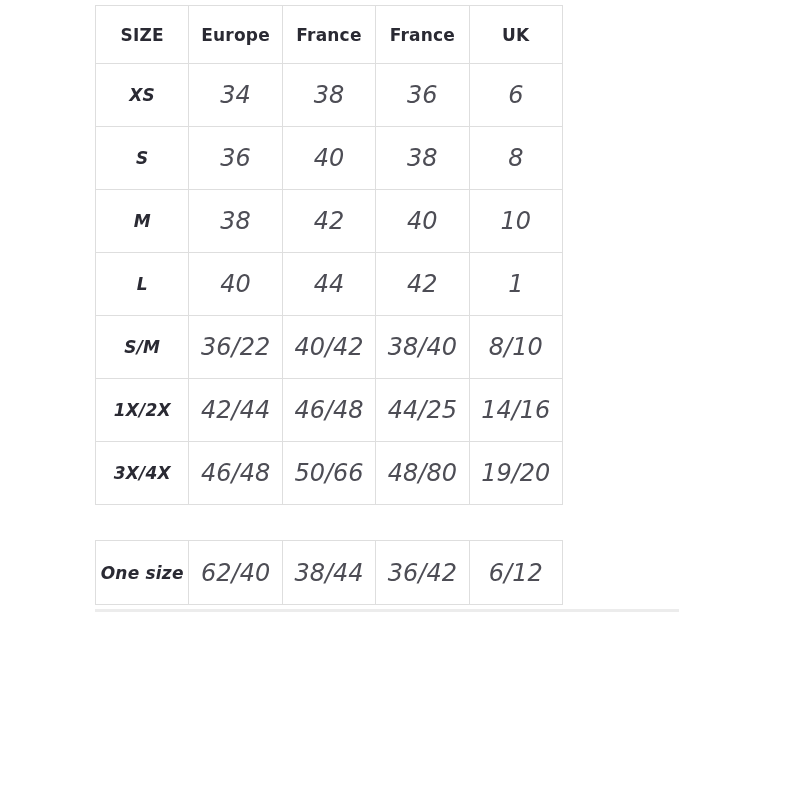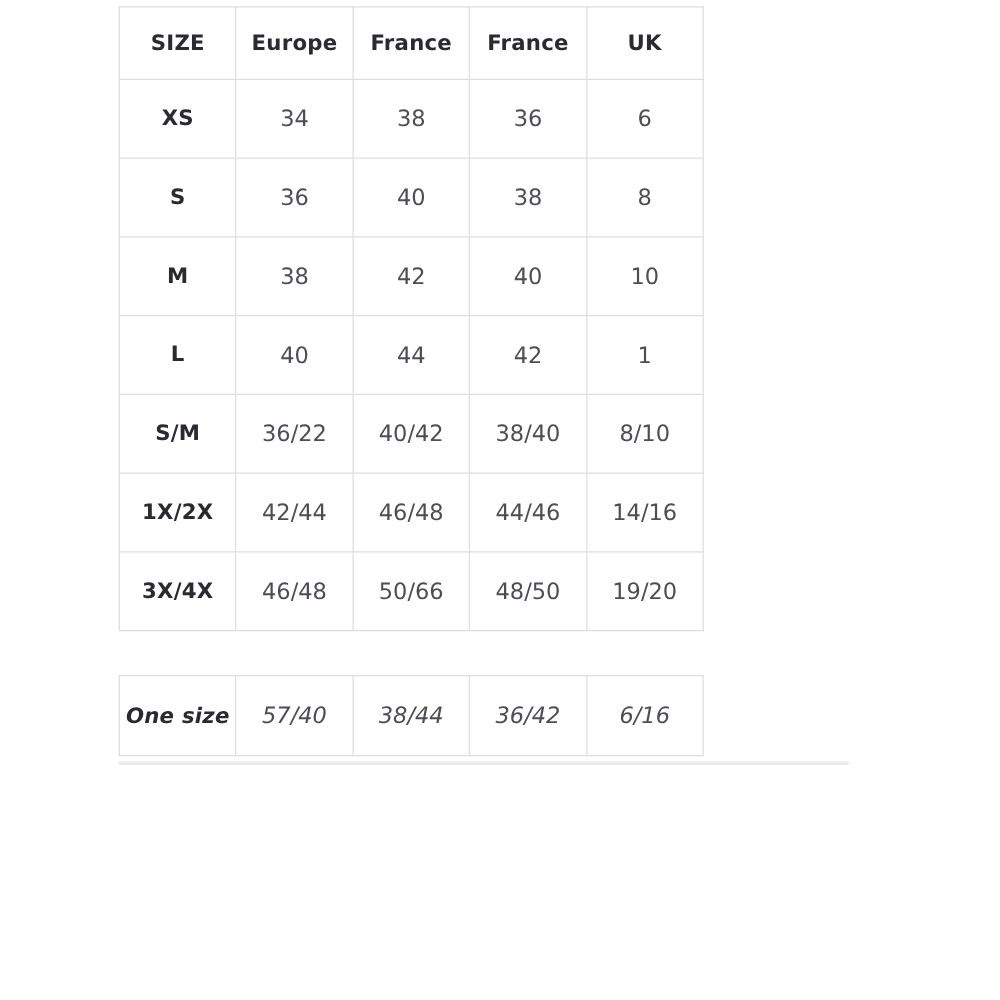--- a/index.html
+++ b/index.html
@@ -17,27 +17,27 @@
   }
   .page{padding:5px 0 0 95px;}
   table.size-table{
     border-collapse:collapse;table-layout:fixed;width:468px;background:var(--bg);
   }
   table.size-table th,table.size-table td{
     border:1px solid var(--border);
     text-align:center;vertical-align:middle;padding:0;overflow:hidden;
   }
   table.size-table thead tr{height:58px;}
-  table.size-table.main tbody tr{height:63px;}
+  table.size-table.main tbody tr{height:63px;font-style:italic;}
   table.size-table.special tbody tr{height:64px;font-style:italic;}
   table.size-table th{
     font-size:17px;font-weight:700;color:var(--header-text);letter-spacing:.2px;
   }
   table.size-table td{
-    font-size:18px;font-weight:400;color:var(--value-text);
+    font-size:24px;font-weight:400;color:var(--value-text);
   }
   .special{margin-top:35px;}
   .bottom-divider{
     width:584px;height:3px;background:var(--divider);margin-top:4px;
   }
 </style>
 </head>
 <body>
 
 <div class="page">
@@ -85,40 +85,40 @@
           <th>S/M</th>
           <td>36/22</td>
           <td>40/42</td>
           <td>38/40</td>
           <td>8/10</td>
         </tr>
         <tr>
           <th>1X/2X</th>
           <td>42/44</td>
           <td>46/48</td>
-          <td>44/46</td>
+          <td>44/25</td>
           <td>14/16</td>
         </tr>
         <tr>
           <th>3X/4X</th>
           <td>46/48</td>
           <td>50/66</td>
-          <td>48/50</td>
+          <td>48/80</td>
           <td>19/20</td>
         </tr>
       </tbody>
   </table>
 
   <table class="size-table special">
     <tbody>
         <tr>
           <th>One size</th>
-          <td>57/40</td>
+          <td>62/40</td>
           <td>38/44</td>
           <td>36/42</td>
-          <td>6/16</td>
+          <td>6/12</td>
         </tr>
       </tbody>
   </table>
 
   <div class="bottom-divider"></div>
 
 </div>
 
 </body></html>

